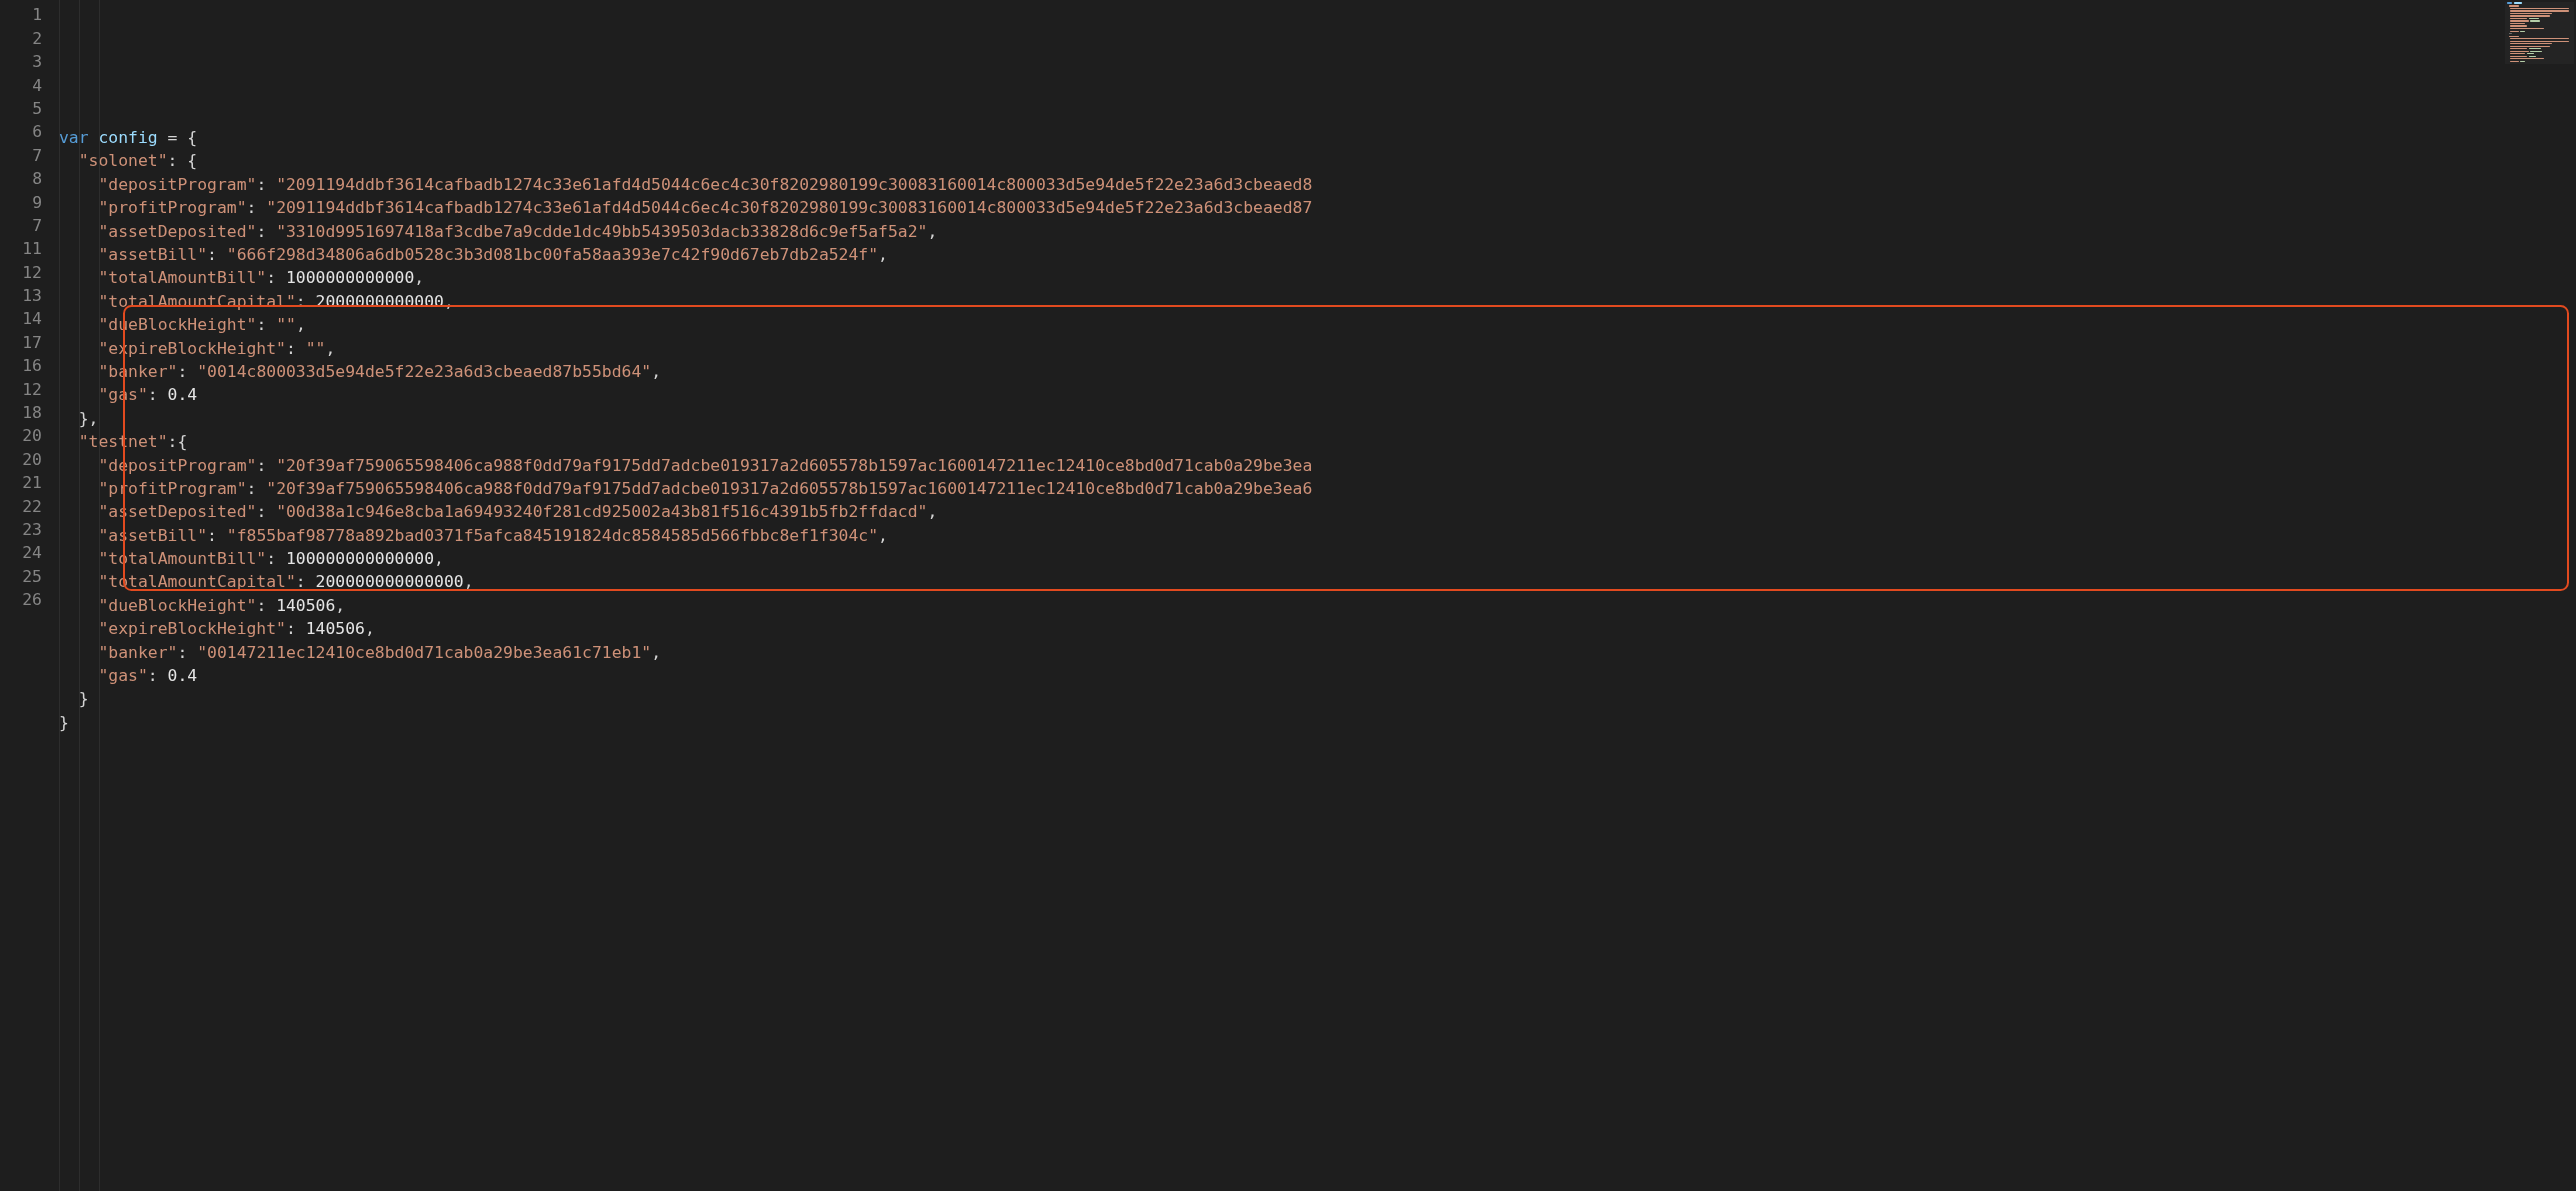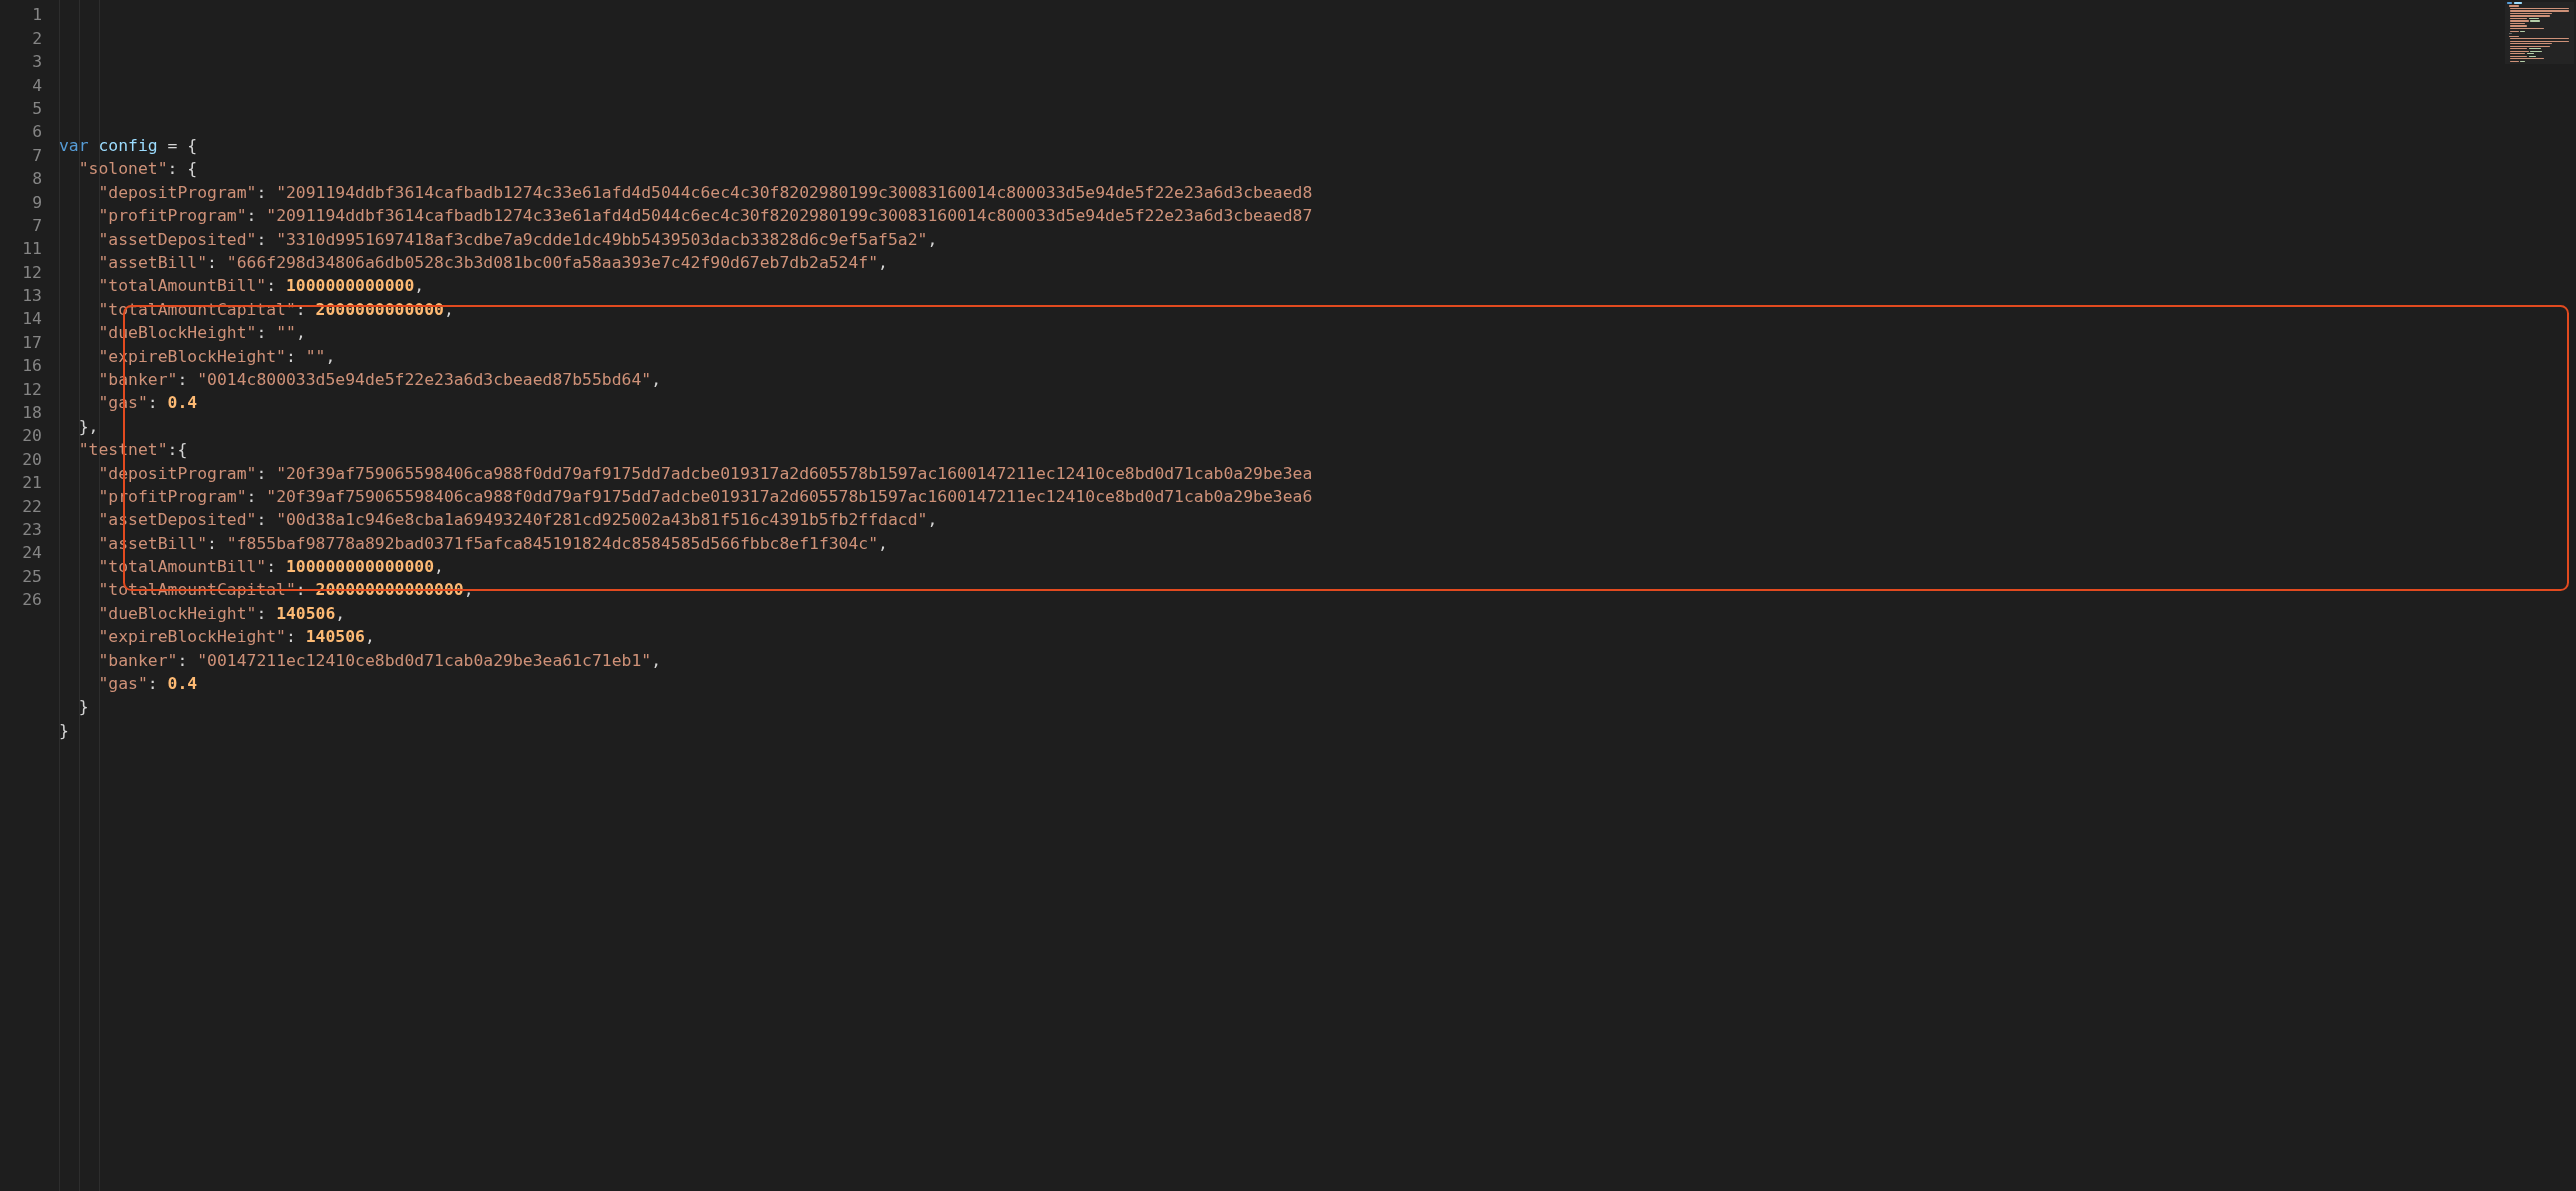--- a/index.html
+++ b/index.html
@@ -27,28 +27,28 @@
     user-select: none;
     flex-shrink: 0;
     padding-top: 3.4px;
   }
   .gutter .ln { height: 23.4px; }
   .code {
     flex: 1;
     position: relative;
     white-space: pre;
     overflow: hidden;
-    padding-top: 17px;
+    padding-top: 9px;
   }
   .code-line { height: 23.4px; }
   .kw  { color: #569cd6; }          
   .id  { color: #9cdcfe; }          
   .op  { color: #d4d4d4; }          
   .str { color: #ce9178; }          
-  .num { color: #fdba74; font-weight: bold; }          
+  .num { color: #e5e5e5; }          
   .guide {
     position: absolute;
     top: 0;
     bottom: 0;
     border-left: 0.8px solid #404040;
     opacity: 0.45;
   }
   .highlight-box {
     position: absolute;
     border: 2.5px solid #e24a1f;

